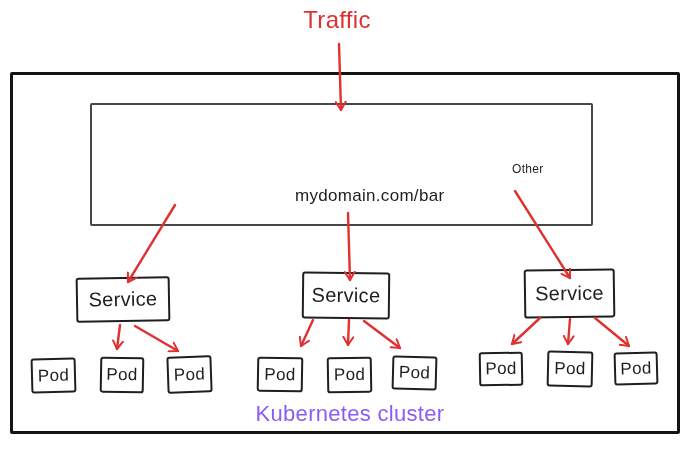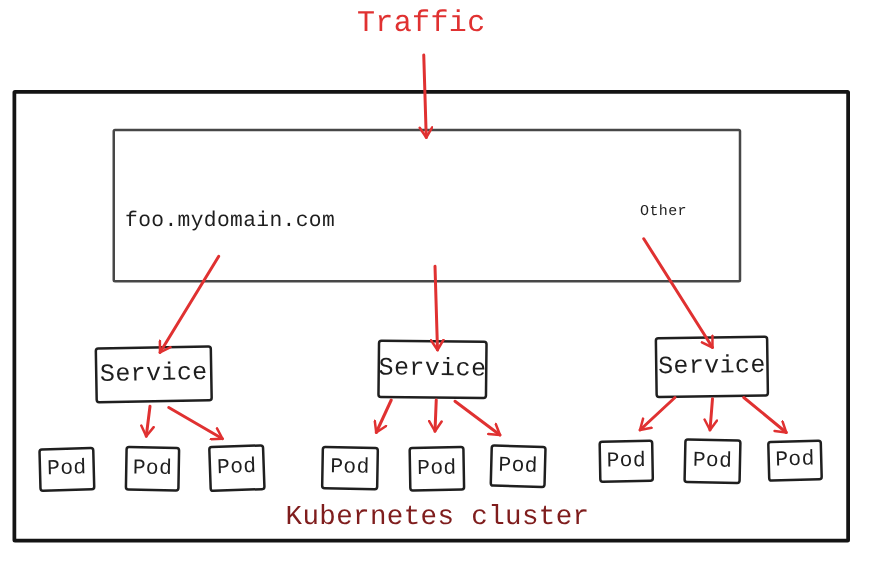--- a/index.html
+++ b/index.html
@@ -1,18 +1,18 @@
 <!DOCTYPE html>
 <html><head>
 <meta charset="utf-8">
 <style>
   html,body{margin:0;padding:0;background:#ffffff;}
   #stage{
     position:relative;width:700px;height:452px;background:#ffffff;overflow:hidden;
-    font-family:Liberation Mono, monospace;color:#1e1e1e;
+    font-family:Liberation Sans, sans-serif;color:#1e1e1e;
   }
   .abs{position:absolute;}
   .hand{letter-spacing:0.3px;}
   
   .outer-box{
     left:10px;top:72px;width:664px;height:356px;
     border:3px solid #141414;border-radius:2px;background:#ffffff;z-index:1;
   }
   .ingress-box{
     left:90px;top:103px;width:499px;height:119px;
@@ -24,36 +24,36 @@
   }
   .service{font-size:20px;}
   .pod{font-size:17px;}
   
   .traffic{left:337px;top:6px;transform:translateX(-50%);font-size:24px;color:#e03131;z-index:3;}
   .ingress-title{left:337px;top:107px;transform:translateX(-50%);font-size:24px;z-index:3;}
   .rule{font-size:17px;z-index:3;}
   .rule-foo{left:100px;top:168px;}
   .rule-bar{left:295px;top:186px;}
   .rule-other{left:512px;top:162px;font-size:12px;}
-  .cluster-label{left:350px;top:401px;transform:translateX(-50%);font-size:22px;color:#7f1d1d;z-index:3;}
+  .cluster-label{left:350px;top:401px;transform:translateX(-50%);font-size:22px;color:#8b5cf6;z-index:3;}
   
   #arrows{position:absolute;left:0;top:0;width:700px;height:452px;z-index:5;pointer-events:none;}
   #arrows line{stroke:#e03131;stroke-width:2.4;stroke-linecap:round;}
 </style>
 </head>
 <body>
 
 <div id="stage">
 
   <div class="abs hand traffic">Traffic</div>
 
   <div class="abs outer-box"></div>
 
   <div class="abs ingress-box"></div>
-  <div class="abs hand rule rule-foo">foo.mydomain.com</div>
+  <div class="abs hand rule rule-bar">mydomain.com/bar</div>
   <div class="abs hand rule rule-other">Other</div>
 
   <div class="abs node service" style="left:76px;top:277px;width:94px;height:45px;transform:rotate(-1deg);">
     <span class="hand">Service</span>
   </div>
   <div class="abs node service" style="left:302px;top:272px;width:88px;height:47px;transform:rotate(0.6deg);">
     <span class="hand">Service</span>
   </div>
   <div class="abs node service" style="left:524px;top:269px;width:91px;height:49px;transform:rotate(-0.8deg);">
     <span class="hand">Service</span>

